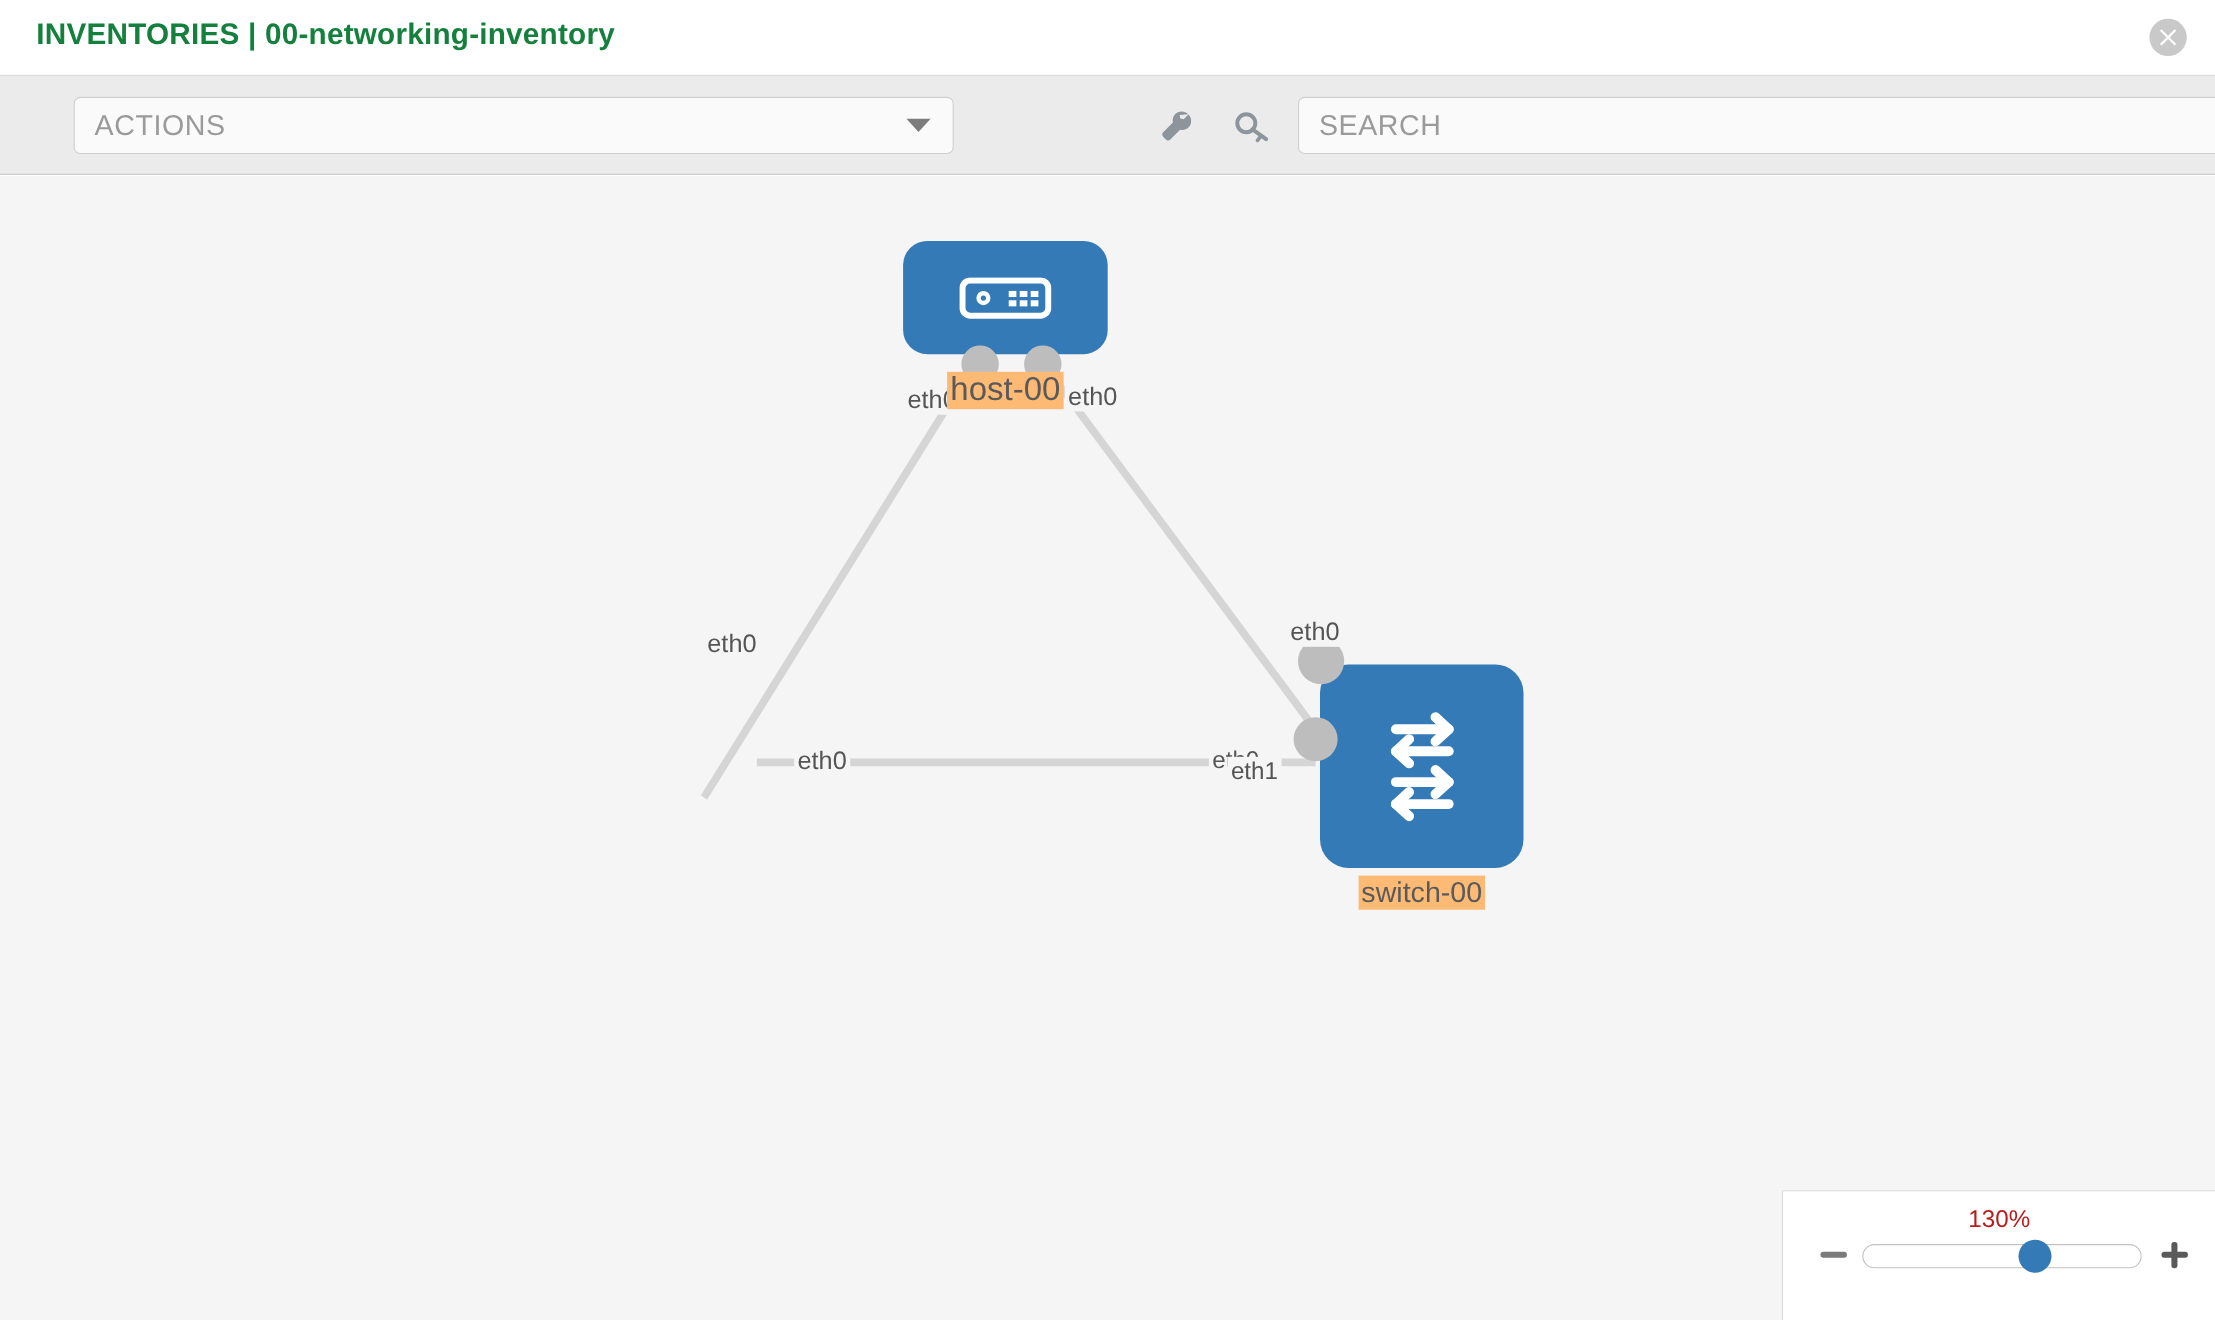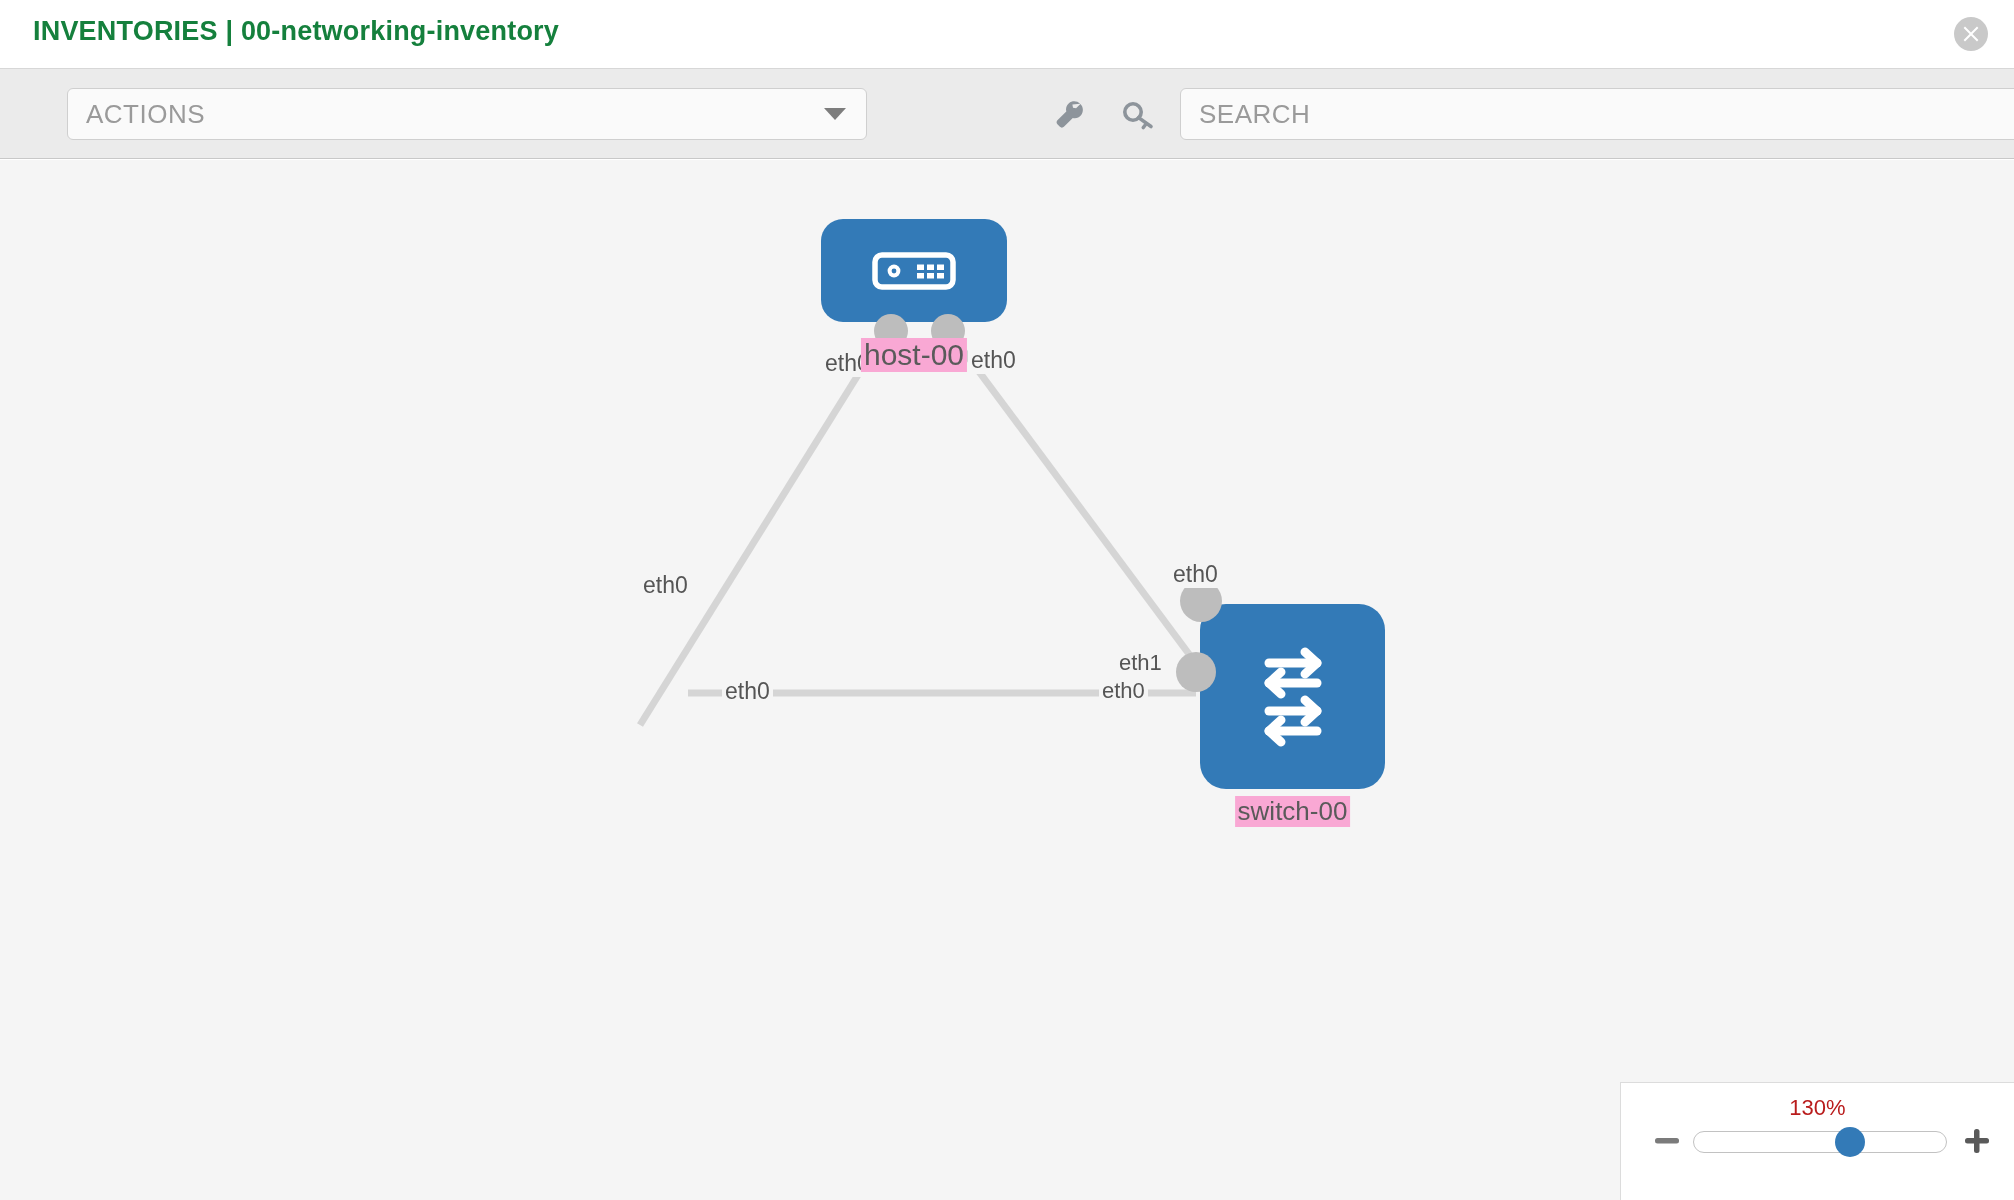--- a/index.html
+++ b/index.html
@@ -77,21 +77,21 @@
   .node-shape {
     position: relative;
     background: #337ab7;
     display: flex; align-items: center; justify-content: center;
     cursor: pointer;
   }
   .node-label {
     position: absolute; left: 50%; transform: translateX(-50%);
     white-space: nowrap;
     font-size: 26px; color: #5a5a5a;
-    background: #f9a8d4; padding: 0 3px;
+    background: #fdba74; padding: 0 3px;
   }
 
   
   #node-host { left: 821px; top: 59px; }
   #node-host .node-shape { width: 186px; height: 103px; border-radius: 22px; }
   #node-host .node-label { top: 119px; font-size: 30px; z-index: 6; }
 
   
   #node-router { left: 494px; top: 466px; }
   #node-router .node-shape { width: 185px; height: 185px; border-radius: 50%; }
@@ -245,21 +245,21 @@
 
     <div class="edge-label" style="left:822px; top:190px;">eth0</div>
     <div class="edge-label" style="left:968px; top:187px;">eth0</div>
 
     <div class="edge-label" style="left:640px; top:412px;">eth0</div>
     <div class="edge-label" style="left:1170px; top:401px;">eth0</div>
 
     <div class="edge-label" style="left:722px; top:518px;">eth0</div>
 
     <div class="edge-label small" style="left:1099px; top:518px; z-index:4;">eth0</div>
-    <div class="edge-label small" style="left:1116px; top:490px; z-index:5;">eth1</div>
+    <div class="edge-label small" style="left:1116px; top:528px; z-index:5;">eth1</div>
 
     <div id="zoom-control">
       <div id="zoom-percent">130%</div>
 
       <div id="zoom-minus">
         <svg width="30" height="30" viewBox="0 0 30 30" aria-hidden="true">
           <rect x="3" y="12" width="24" height="5.5" rx="2.5" fill="#7b7b7b"></rect>
         </svg>
       </div>
 

